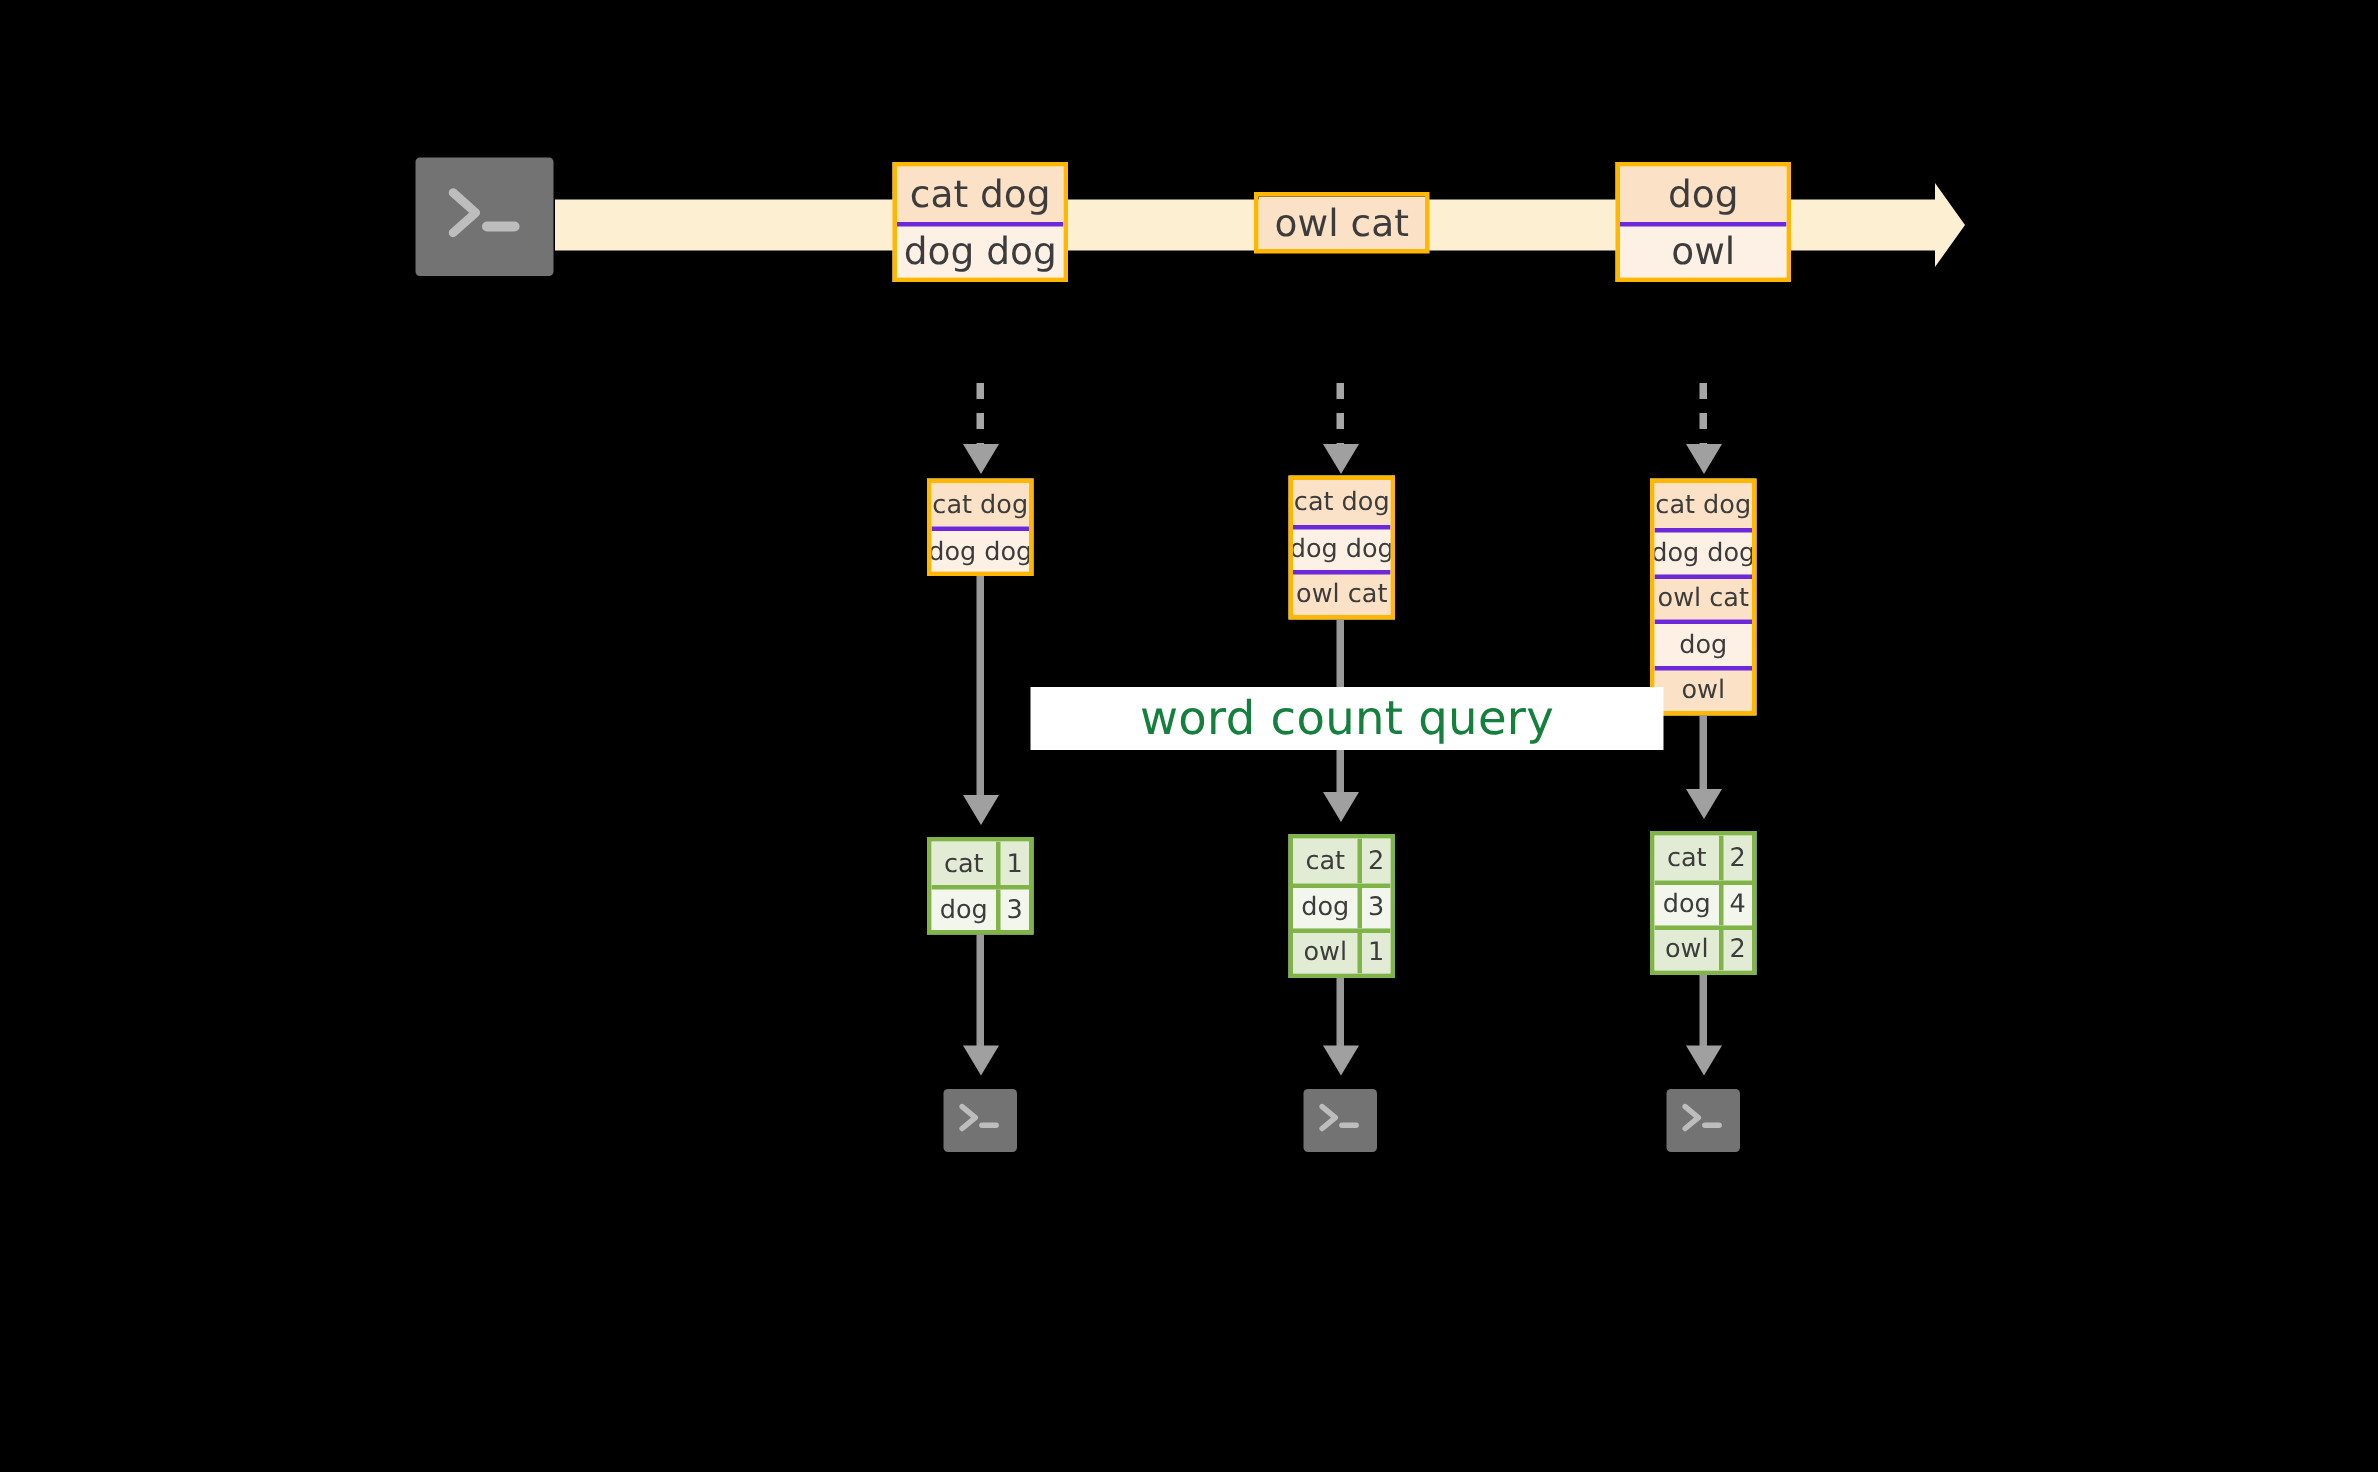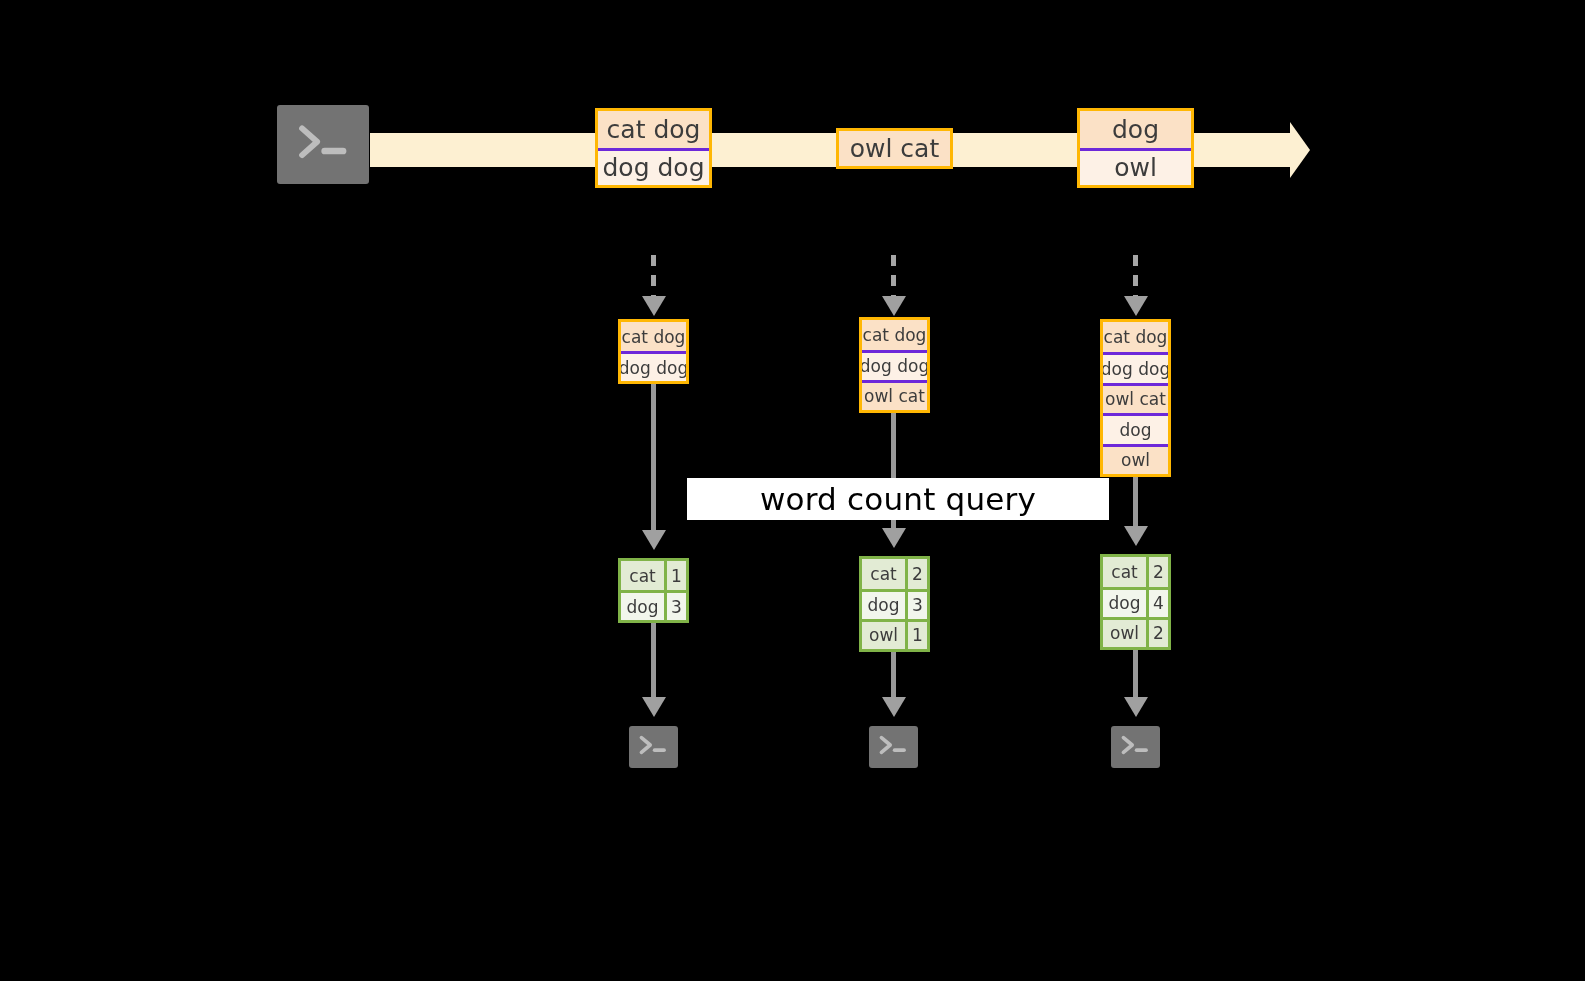--- a/index.html
+++ b/index.html
@@ -150,25 +150,24 @@
     border-top: 20px solid #A0A0A0;
   }
 
   
   .query-label {
     position: absolute;
     background: #FFFFFF;
     display: flex;
     align-items: center;
     justify-content: center;
-    color: #000000;
+    color: #15803d;
     font-size: 31px;
     white-space: nowrap;
     letter-spacing: 0.2px;
-    margin-top: 20px;
   }
 </style>
 </head>
 <body>
 
 <div id="canvas">
 
   <div class="timeline-shaft" style="left:370px; top:133px; width:920px; height:34px;"></div>
   <div class="timeline-head" style="left:1290px; top:122px;"></div>
 

